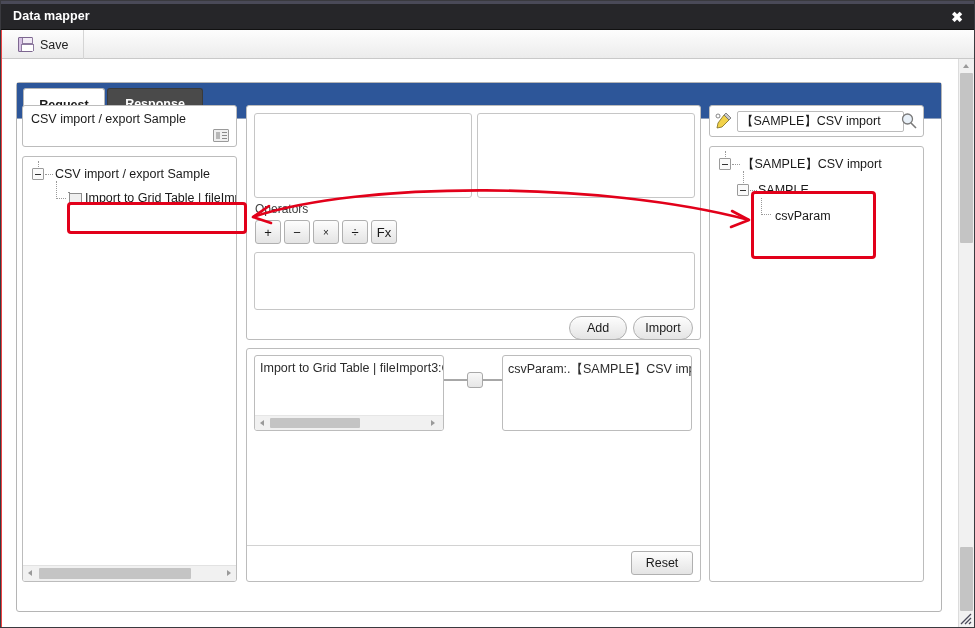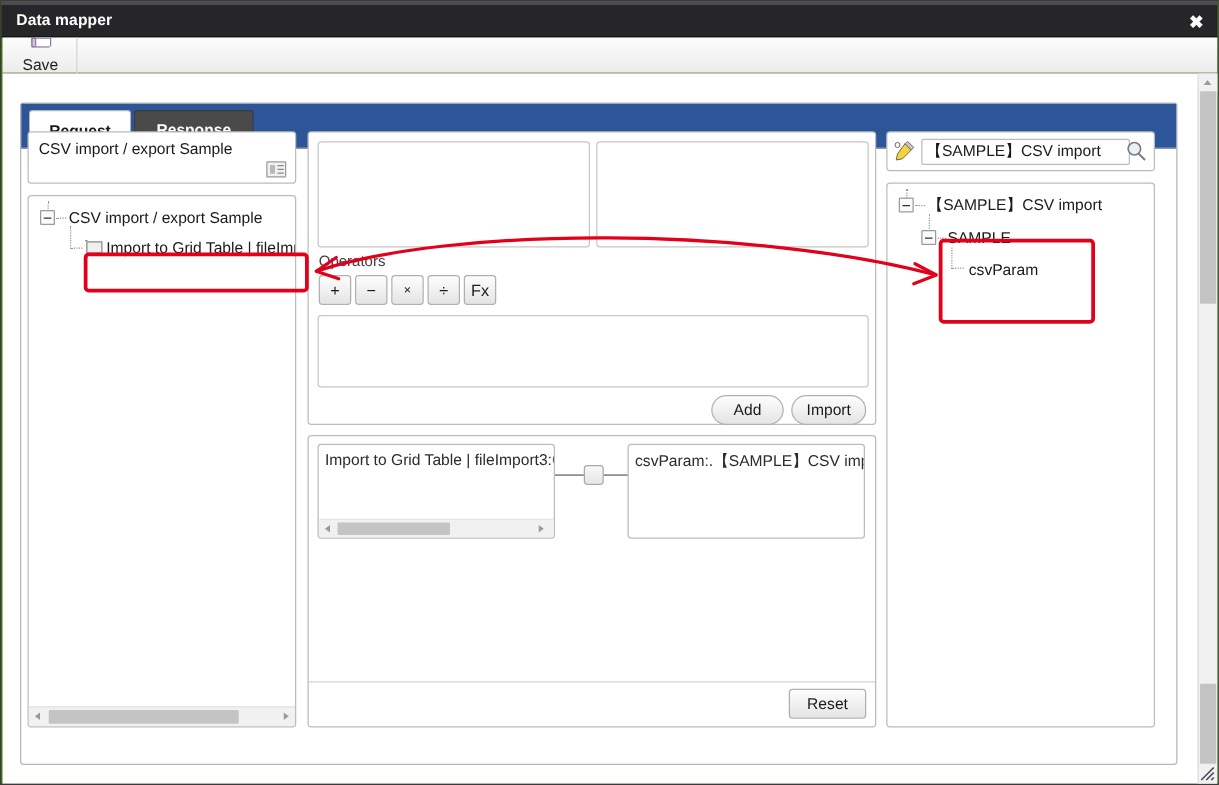--- a/index.html
+++ b/index.html
@@ -9,21 +9,21 @@
     background: #ffffff;
     font-family: "Liberation Sans", sans-serif;
     overflow: hidden;
   }
 
   
   #window {
     position: absolute;
     left: 0; top: 0;
     width: 975px; height: 628px;
-    background: #4d7c0f;
+    background: #ef4444;
     border: 1px solid #3a3a3f;
     overflow: hidden;
     padding-left: 20px;
   }
 
   
   #bg-strip {
     position: absolute; left: 0; top: 0; width: 975px; height: 3px;
     background: #4a4a58;
   }
@@ -54,21 +54,20 @@
     width: 972px; height: 29px;
     background: linear-gradient(#fdfdfd, #ececec);
     border-bottom: 1px solid #c9c9c9;
   }
   #save-btn {
     position: absolute; left: 8px; top: 0px;
     height: 29px; padding: 0 14px 0 8px;
     display: flex; align-items: center; gap: 7px;
     border-right: 1px solid #d5d5d5;
     cursor: pointer;
-    flex-direction: column;
   }
   #save-label { font-size: 12.5px; color: #222; }
   .floppy {
     width: 15px; height: 15px; position: relative;
     background: #d7c3e4;
     border: 1px solid #7d6790;
     border-radius: 1px;
   }
   .floppy::before {
     content: ""; position: absolute; left: 3px; top: 0px;

